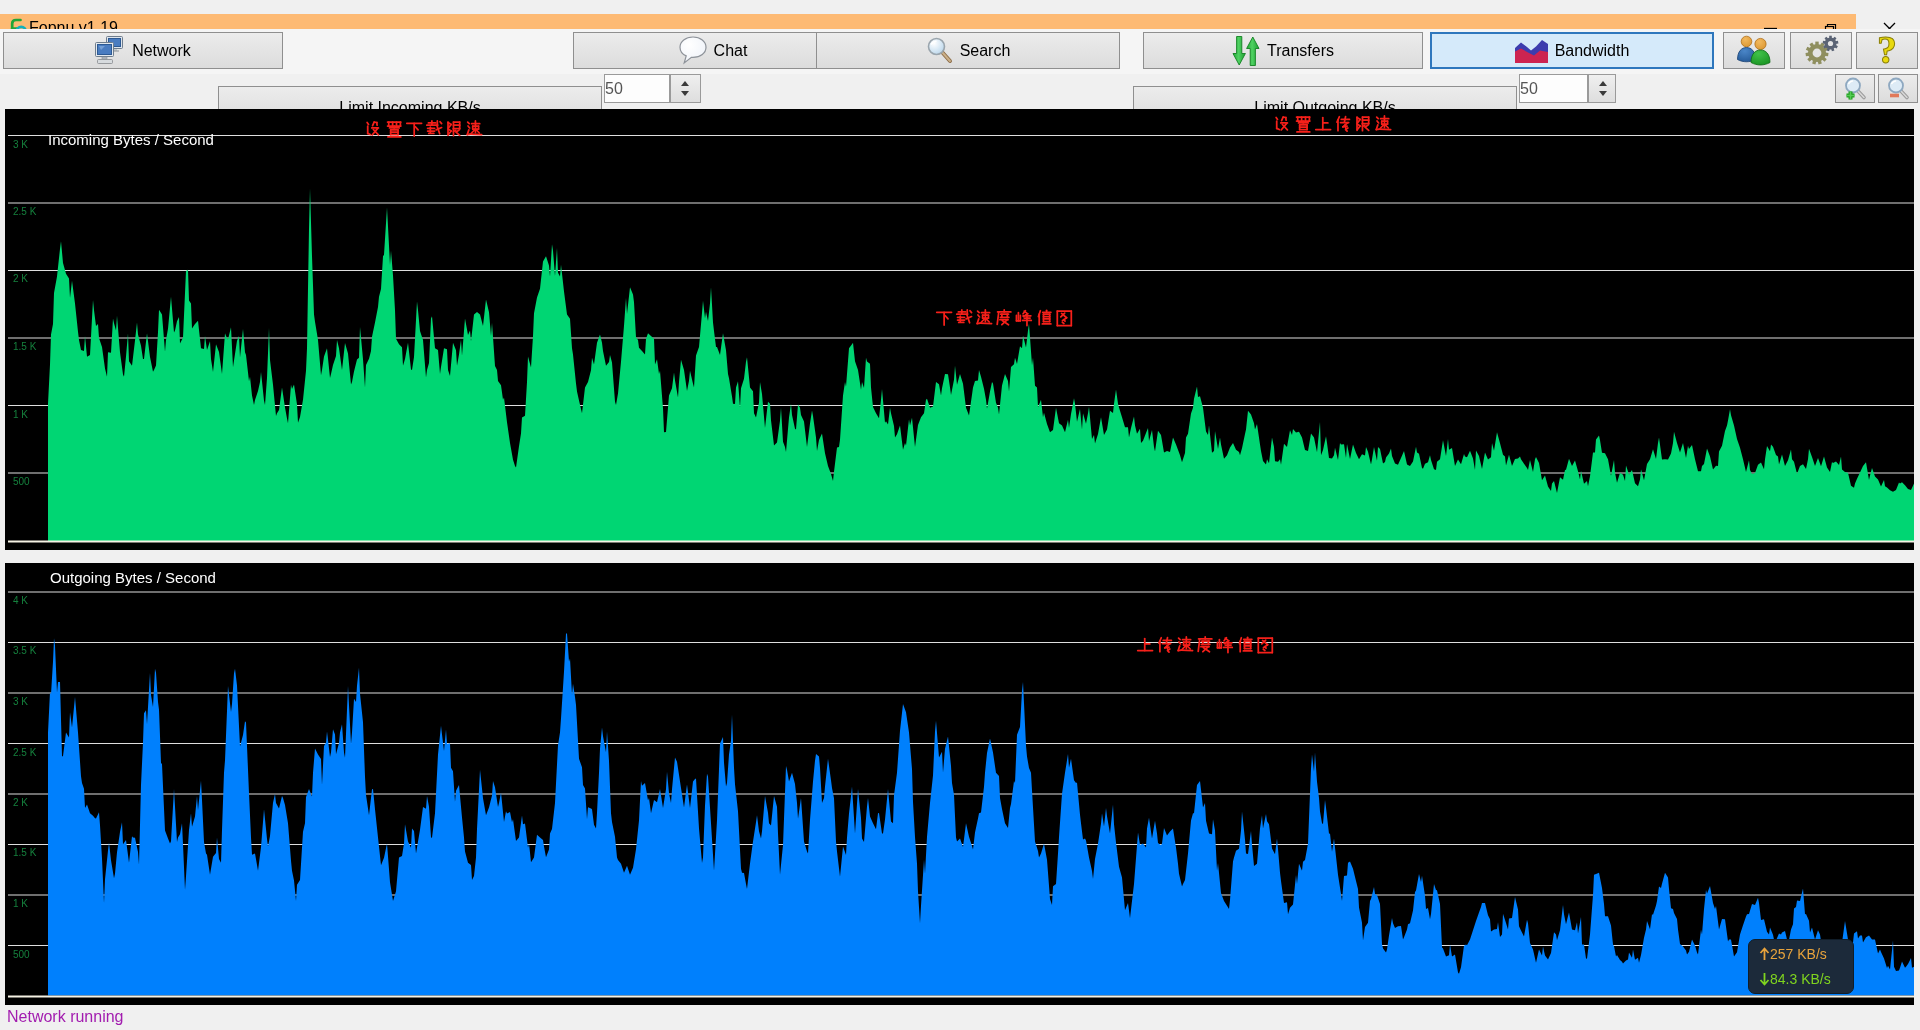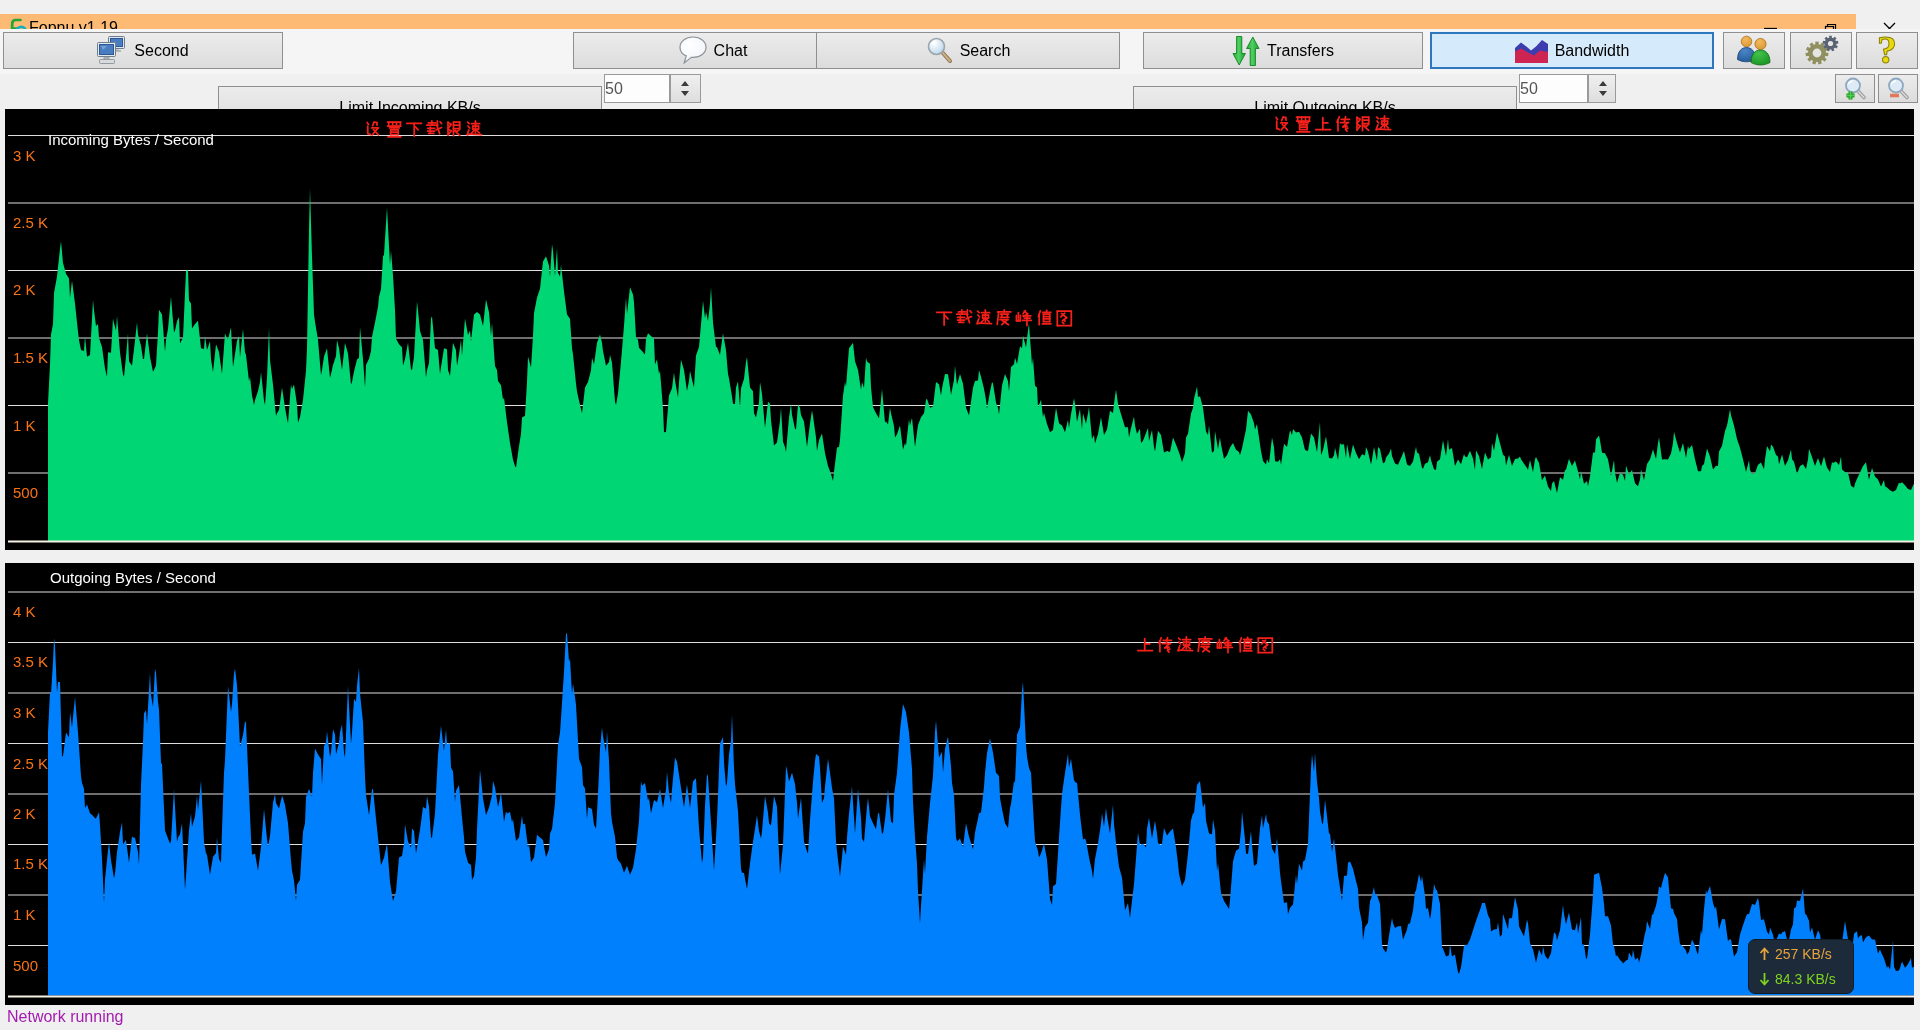--- a/index.html
+++ b/index.html
@@ -17,27 +17,27 @@
   font-size:16px; color:#000; top:58px; height:44px;margin-top:28px; }
 .spin { position:absolute; top:74px; height:29px; background:#fdfdfd; border:1px solid #9a9a9a;
   font-size:16px; color:#555; text-align:left; line-height:27px; padding-right:8px; }
 .spinner { position:absolute; top:74px; height:29px; width:31px; background:linear-gradient(180deg,#efefef,#dedede);
   border:1px solid #9a9a9a; }
 .spinner:before { content:""; position:absolute; left:10px; top:6px; border-left:4.5px solid transparent;
   border-right:4.5px solid transparent; border-bottom:5px solid #3a3a3a; }
 .spinner:after { content:""; position:absolute; left:10px; bottom:6px; border-left:4.5px solid transparent;
   border-right:4.5px solid transparent; border-top:5px solid #3a3a3a; }
 .chart { position:absolute; left:5px; width:1909px; background:#000; }
-.ylab { position:absolute; left:8px; color:#f97316; font-size:15px;margin-top:8px; }
+.ylab { position:absolute; left:8px; color:#15803d; font-size:10px; }
 .ctitle { position:absolute; color:#fff; font-size:15px; }
 #statusbar { position:absolute; left:0; top:1005px; width:1920px; height:31px; background:#f0f0f0;
   font-size:16px; color:#a21caf; padding-left:7px; padding-top:3px; }
 #tooltip { position:absolute; left:1748px; top:939px; width:106px; height:55px; background:#1c2a3a;
   border-radius:7px; border:1px solid #101d29; }
-#tooltip .r { position:absolute; left:10px; display:flex; align-items:center; gap:5px; font-size:14px; }
+#tooltip .r { position:absolute; left:10px; display:flex; align-items:center; font-size:14px; }
 </style></head><body>
 
 <div id="titlebar">
     <span class="logo"><svg width="20" height="21" viewBox="0 0 20 21">
 <path d="M3.2 20 L3.2 5.6 Q3.2 2 7 2 L11.5 2" fill="none" stroke="#21a638" stroke-width="2.7" stroke-linecap="round"></path>
 <path d="M3.2 10.5 L8.5 10.5" fill="none" stroke="#21a638" stroke-width="2.7" stroke-linecap="round"></path>
 <circle cx="12.2" cy="13.6" r="4.7" fill="none" stroke="#12b0bd" stroke-width="2.7"></circle>
 </svg></span>
     <span class="title">Fopnu v1.19</span>
 <svg class="winbtn" style="left:1748px" viewBox="0 0 45 29">
@@ -57,21 +57,21 @@
 <rect x="11.5" y="0.5" width="16" height="12" rx="1" fill="#dfe5ec" stroke="#6f7d8c"></rect>
 <rect x="13.5" y="2.5" width="12" height="8" fill="#4a7cc0" stroke="#2d5a94"></rect>
 <rect x="17" y="13" width="5" height="2" fill="#c4c9ce"></rect>
 <rect x="0.5" y="6.5" width="18" height="14" rx="1" fill="#e4e9ee" stroke="#6f7d8c"></rect>
 <rect x="2.5" y="8.5" width="14" height="10" fill="#4a7cc0" stroke="#2d5a94"></rect>
 <path d="M4 10 L10 10 L6 14 Z" fill="#7fa8d9" opacity="0.8"></path>
 <rect x="7" y="21" width="5" height="2" fill="#b9bec3" stroke="#8a9096" stroke-width="0.6"></rect>
 <rect x="2.5" y="23.5" width="15" height="4" rx="1" fill="#d7dbde" stroke="#85898d" stroke-width="0.8"></rect>
 <line x1="19" y1="15" x2="24" y2="15" stroke="#8a9096"></line>
 </svg>
-      <span>Second</span>
+      <span>Network</span>
     </div>
 <div class="tab" style="left:573px;width:280px">
       <svg width="28" height="29" viewBox="0 0 28 29">
 <defs>
           <radialGradient id="chg" cx="0.35" cy="0.3" r="0.9">
             <stop offset="0" stop-color="#ffffff"></stop>
             <stop offset="0.7" stop-color="#f2f5fa"></stop>
             <stop offset="1" stop-color="#d8dfe8"></stop>
           </radialGradient>
         </defs>

